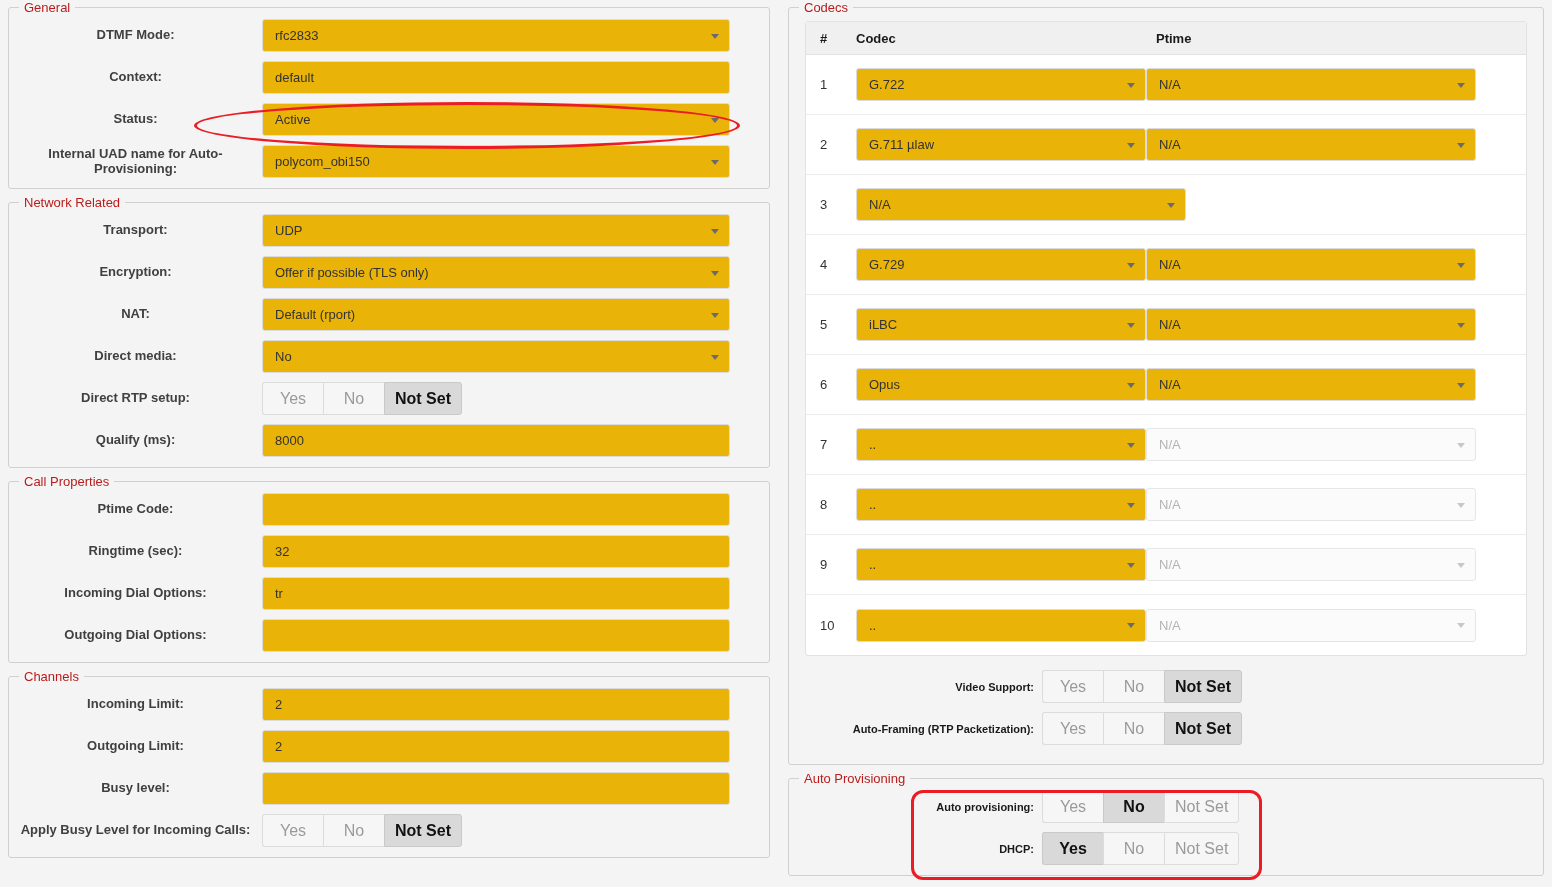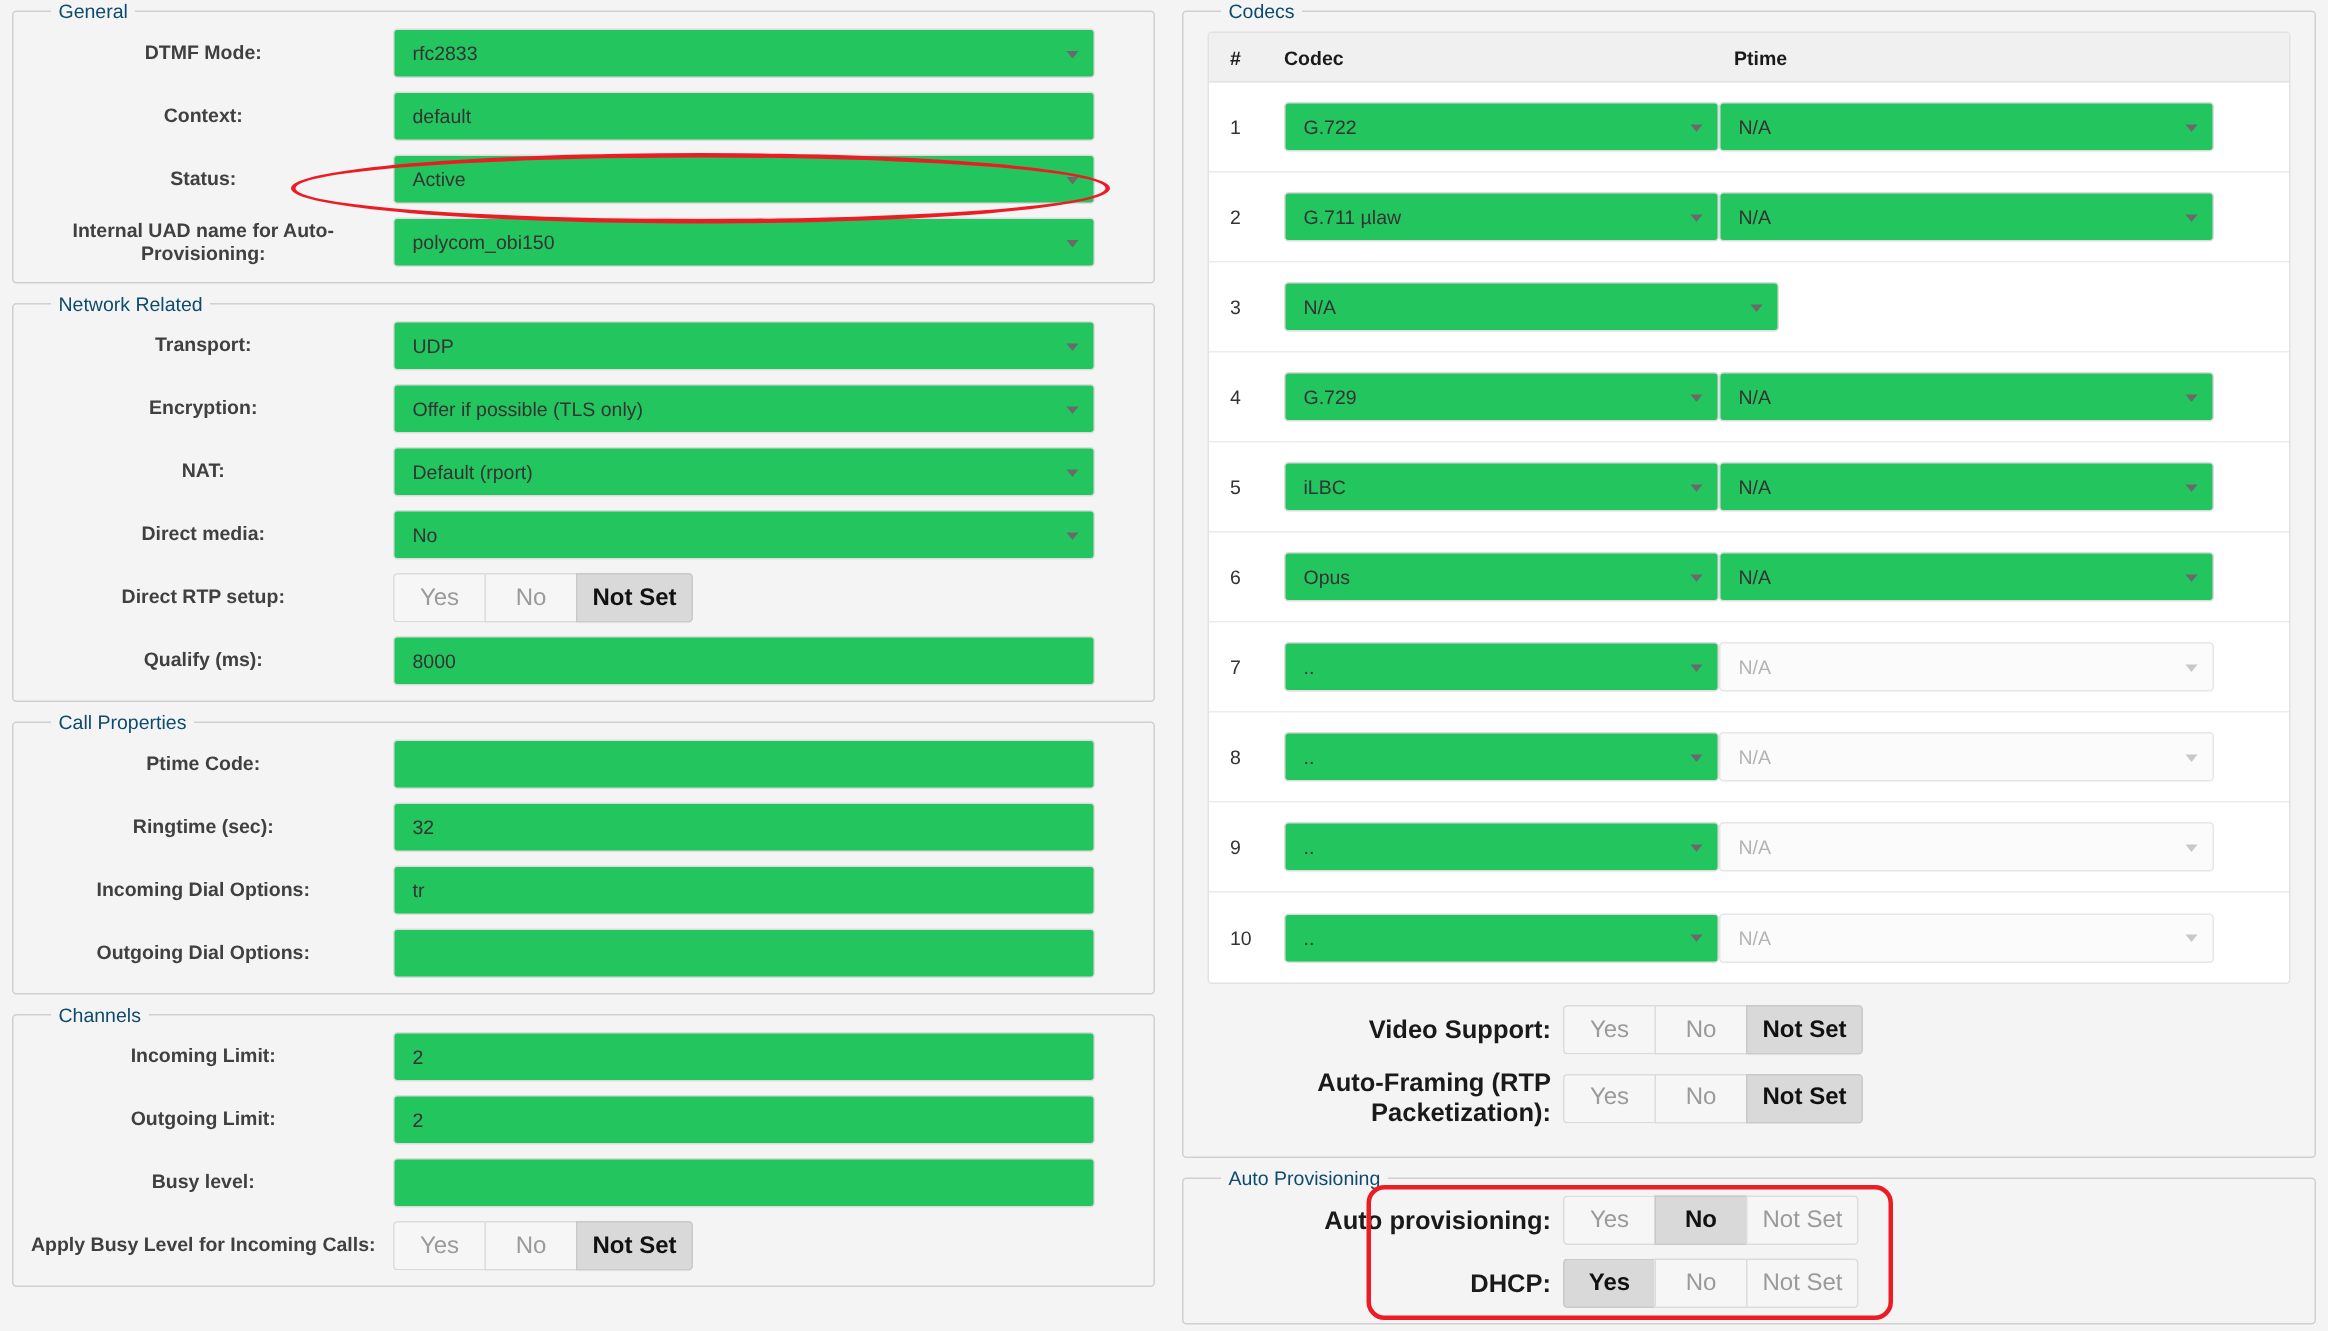--- a/index.html
+++ b/index.html
@@ -22,23 +22,23 @@
     border: 1px solid #d0d0d0;
     border-radius: 3px;
     margin: 0 8px 6px 8px;
     padding: 4px 8px 10px 8px;
     background: #f4f4f4;
     min-width: 0;
   }
   fieldset.box > legend {
     padding: 0 5px;
     font-size: 13px;
-    color: #0c4a6e;
+    color: #b91c1c;
     font-weight: normal;
-    margin-left: 17px;
+    margin-left: 2px;
   }
 
   
   .row {
     display: flex;
     align-items: center;
     margin-bottom: 9px;
     min-height: 30px;
   }
   .row:last-child { margin-bottom: 0; }
@@ -50,21 +50,21 @@
     font-size: 13px;
     color: #404040;
     line-height: 1.15;
     flex: 0 0 245px;
   }
 
   
   .field {
     position: relative;
     height: 33px;
-    background: #22c55e;
+    background: #eab308;
     border: 1px solid #dcdcdc;
     border-radius: 3px;
     display: flex;
     align-items: center;
     padding: 0 12px;
     font-size: 13px;
     color: #333;
     width: 468px;
     flex: 0 0 468px;
   }
@@ -139,21 +139,21 @@
   .ctable .fld-ptime { width: 330px; flex: 0 0 330px; }
 
   
   .tog-row { display: flex; align-items: center; margin-bottom: 9px; }
   .tog-row .lbl2 {
     flex: 0 0 245px;
     width: 245px;
     text-align: right;
     padding-right: 8px;
     font-weight: bold;
-    font-size: 17px;
+    font-size: 11px;
     color: #1a1a1a;
   }
 
   
   .hl {
     position: absolute;
     border: 3px solid #ec1c24;
     pointer-events: none;
     z-index: 20;
   }

